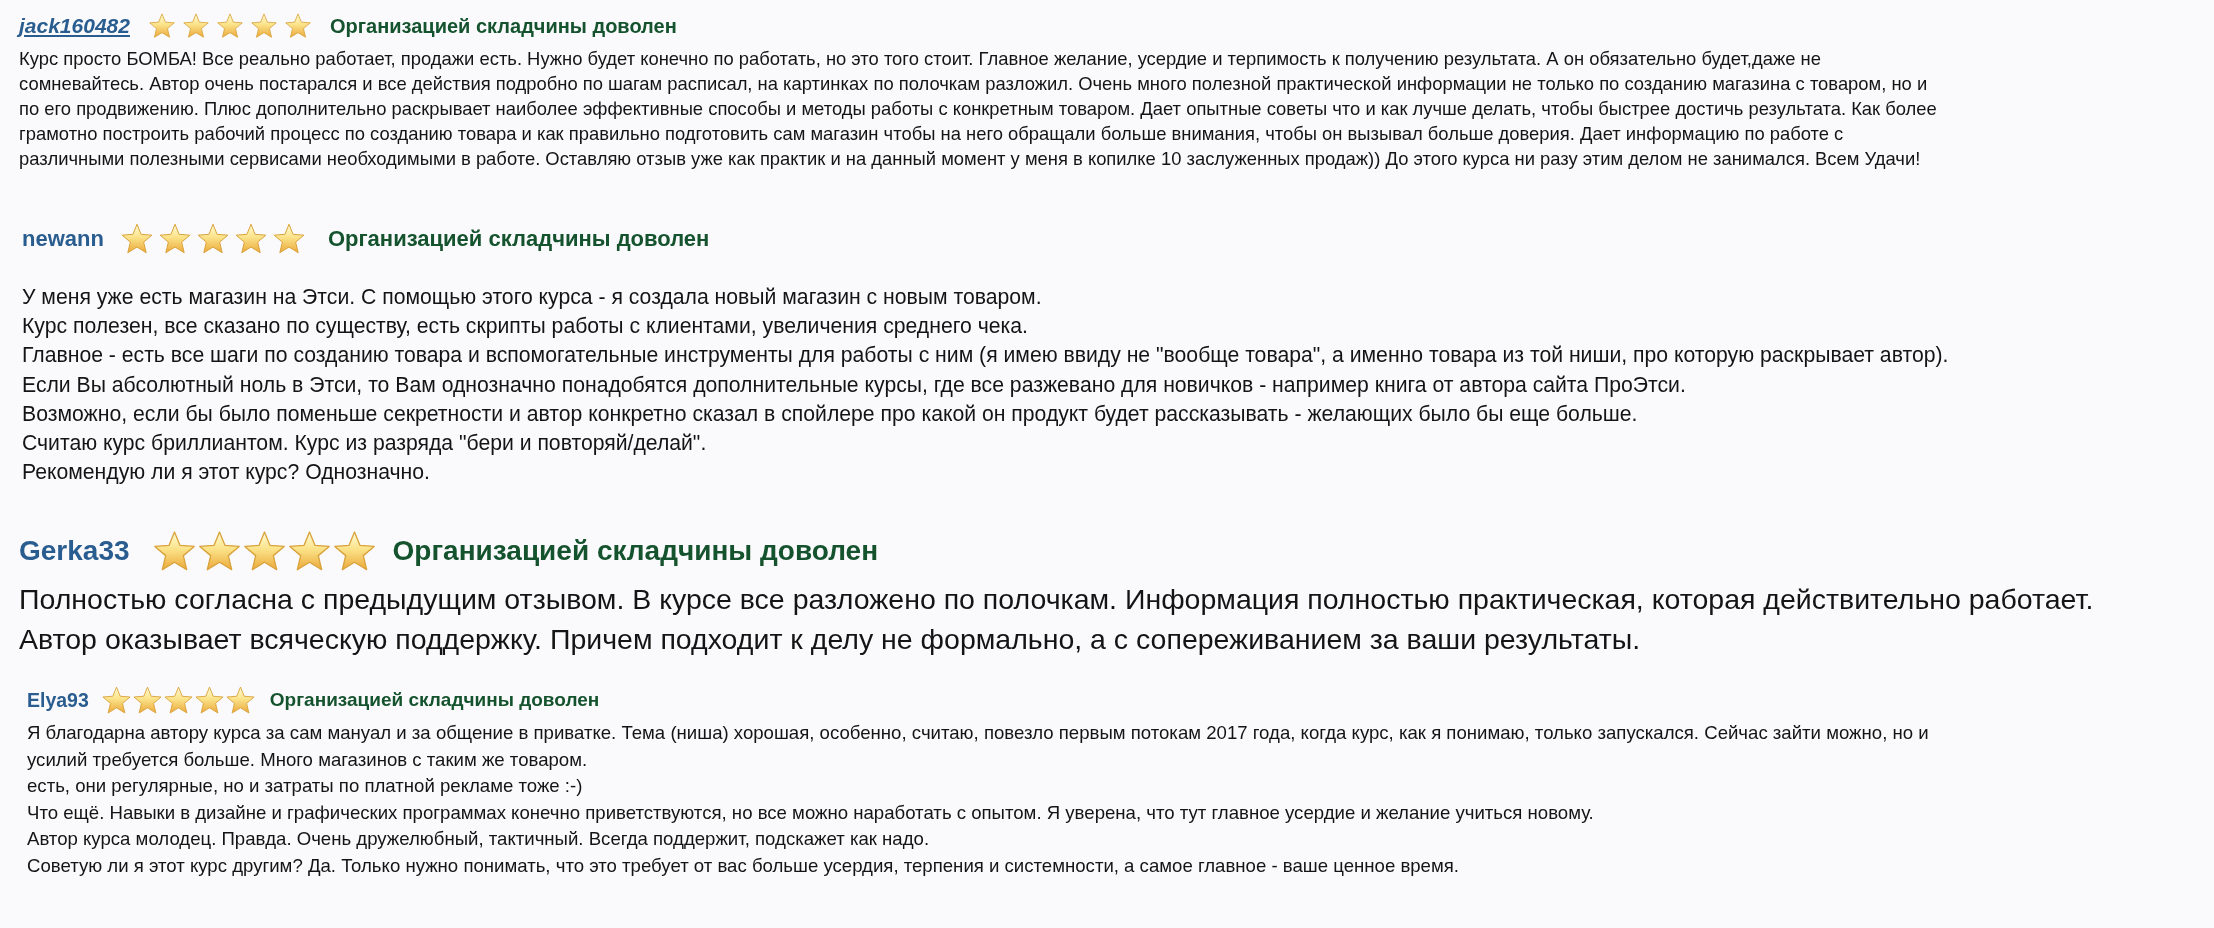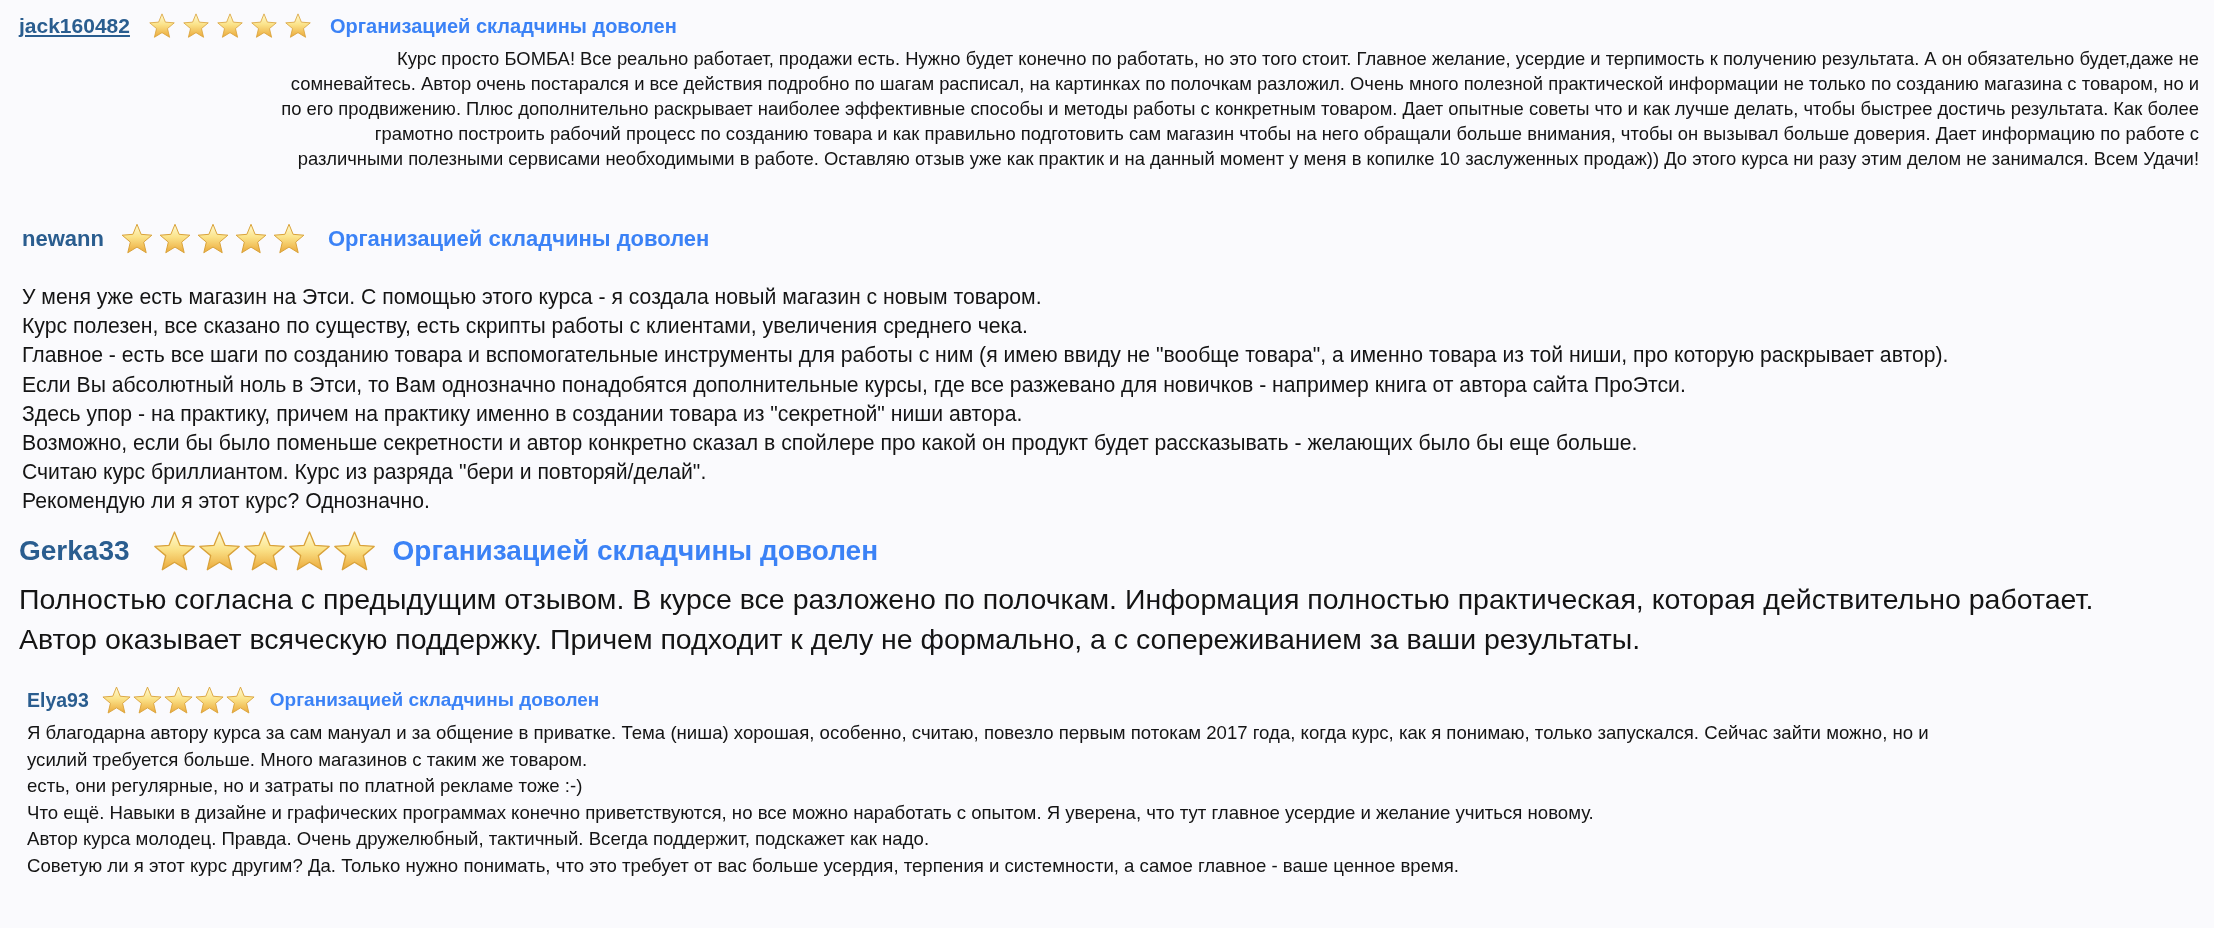--- a/index.html
+++ b/index.html
@@ -22,45 +22,45 @@
   .review-header {
     display: flex;
     align-items: center;
     white-space: nowrap;
   }
   .username {
     color: #2a5d8f;
     font-weight: bold;
     text-decoration: none;
   }
-  .username.underline { text-decoration: underline; }
+  .username.underline { text-decoration: underline; font-style: italic; }
   .stars {
     display: inline-flex;
     align-items: center;
   }
   .star {
     display: inline-block;
   }
   .star svg { display: block; }
   .satisfied {
-    color: #3b82f6;
+    color: #14532d;
     font-weight: bold;
   }
   .body-line {
     margin: 0;
     white-space: nowrap;
   }
 
   
   #r1 { top: 6px; left: 19px; width: 2180px; }
   #r1 .review-header { height: 40px; }
   #r1 .username { font-size: 21px; }
   #r1 .stars { margin-left: 18px; gap: 6px; }
   #r1 .satisfied { font-size: 20px; margin-left: 18px; }
-  #r1 .body { font-size: 18.4px; line-height: 25px; margin-top: 0px; text-align: right; }
+  #r1 .body { font-size: 18.4px; line-height: 25px; margin-top: 0px; }
 
   
   #r2 { top: 215px; left: 22px; }
   #r2 .review-header { height: 48px; }
   #r2 .username { font-size: 22px; }
   #r2 .stars { margin-left: 16px; gap: 4px; }
   #r2 .satisfied { font-size: 22px; margin-left: 22px; }
   #r2 .body { font-size: 21.2px; line-height: 29.2px; margin-top: 19px; }
 
   
@@ -166,21 +166,20 @@
           </svg>
         </span>
     </span>
     <span class="satisfied">Организацией складчины доволен</span>
   </div>
   <div class="body">
     <p class="body-line">У меня уже есть магазин на Этси. С помощью этого курса - я создала новый магазин с новым товаром.</p>
     <p class="body-line">Курс полезен, все сказано по существу, есть скрипты работы с клиентами, увеличения среднего чека.</p>
     <p class="body-line">Главное - есть все шаги по созданию товара и вспомогательные инструменты для работы с ним (я имею ввиду не "вообще товара", а именно товара из той ниши, про которую раскрывает автор).</p>
     <p class="body-line">Если Вы абсолютный ноль в Этси, то Вам однозначно понадобятся дополнительные курсы, где все разжевано для новичков - например книга от автора сайта ПроЭтси.</p>
-    <p class="body-line">Здесь упор - на практику, причем на практику именно в создании товара из "секретной" ниши автора.</p>
     <p class="body-line">Возможно, если бы было поменьше секретности и автор конкретно сказал в спойлере про какой он продукт будет рассказывать - желающих было бы еще больше.</p>
     <p class="body-line">Считаю курс бриллиантом. Курс из разряда "бери и повторяй/делай".</p>
     <p class="body-line">Рекомендую ли я этот курс? Однозначно.</p>
   </div>
 </div>
 
 <div class="review" id="r3">
   <div class="review-header">
     <a class="username" href="#">Gerka33</a>
     <span class="stars">

